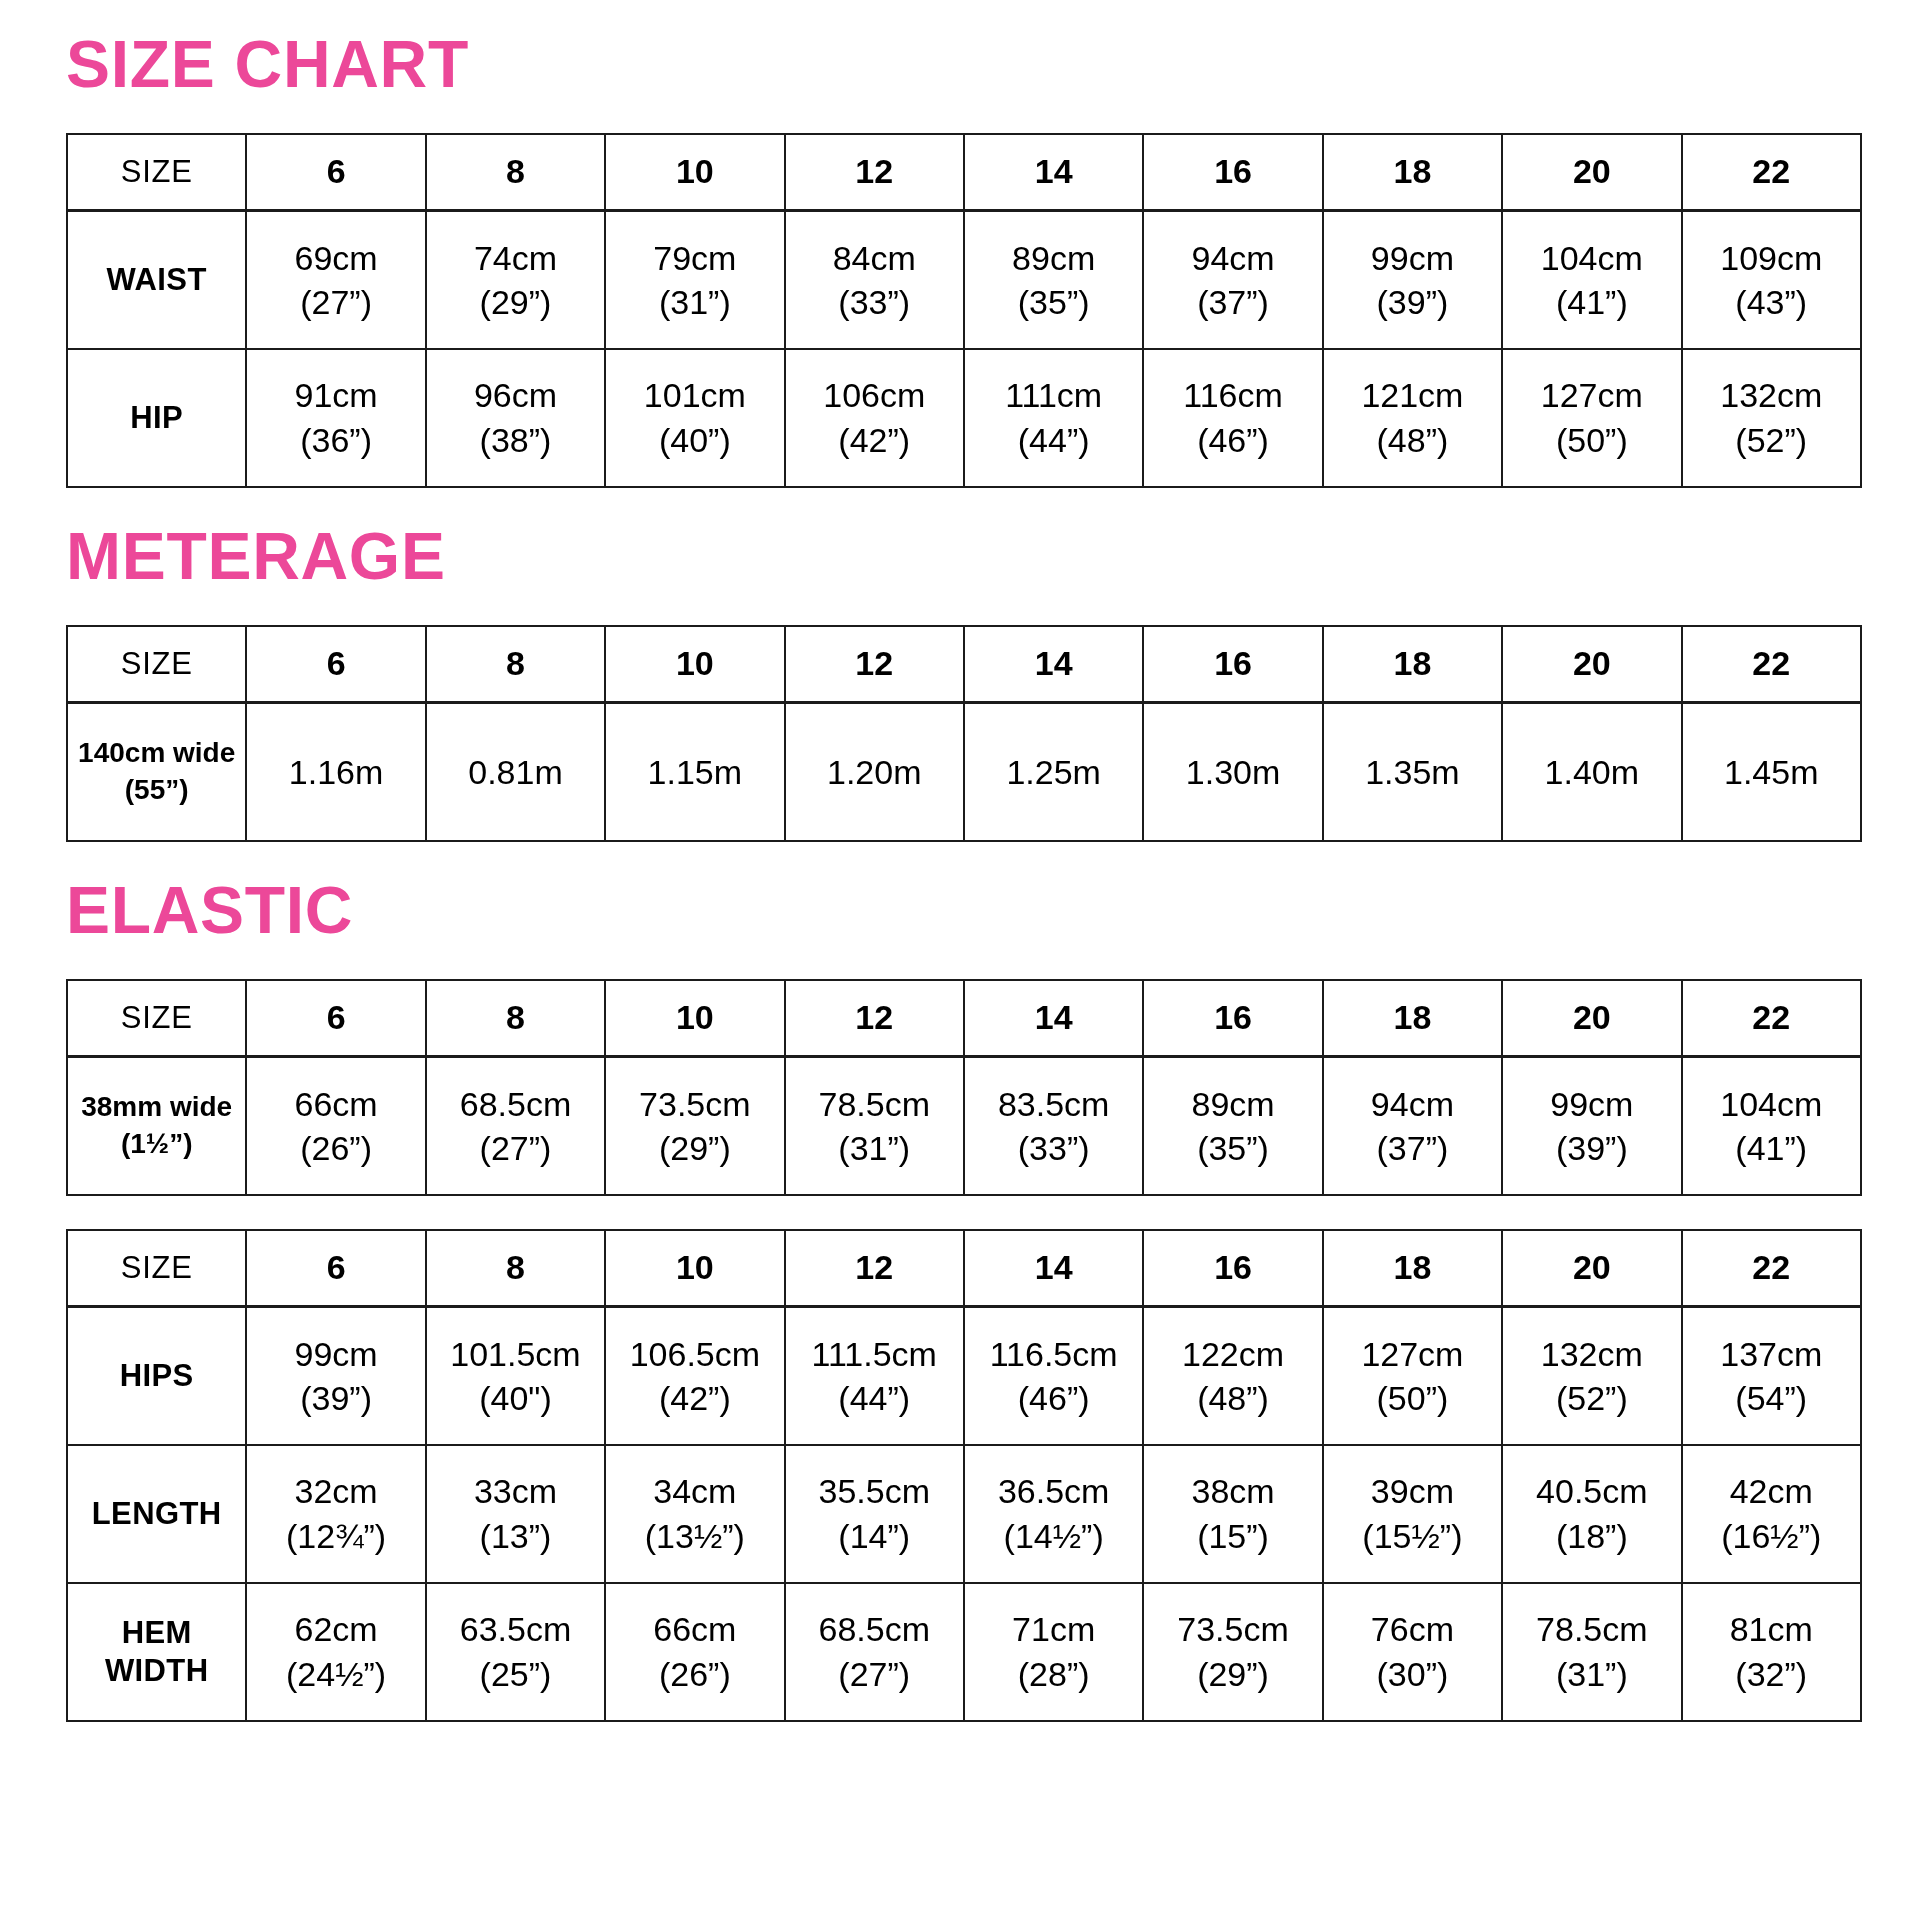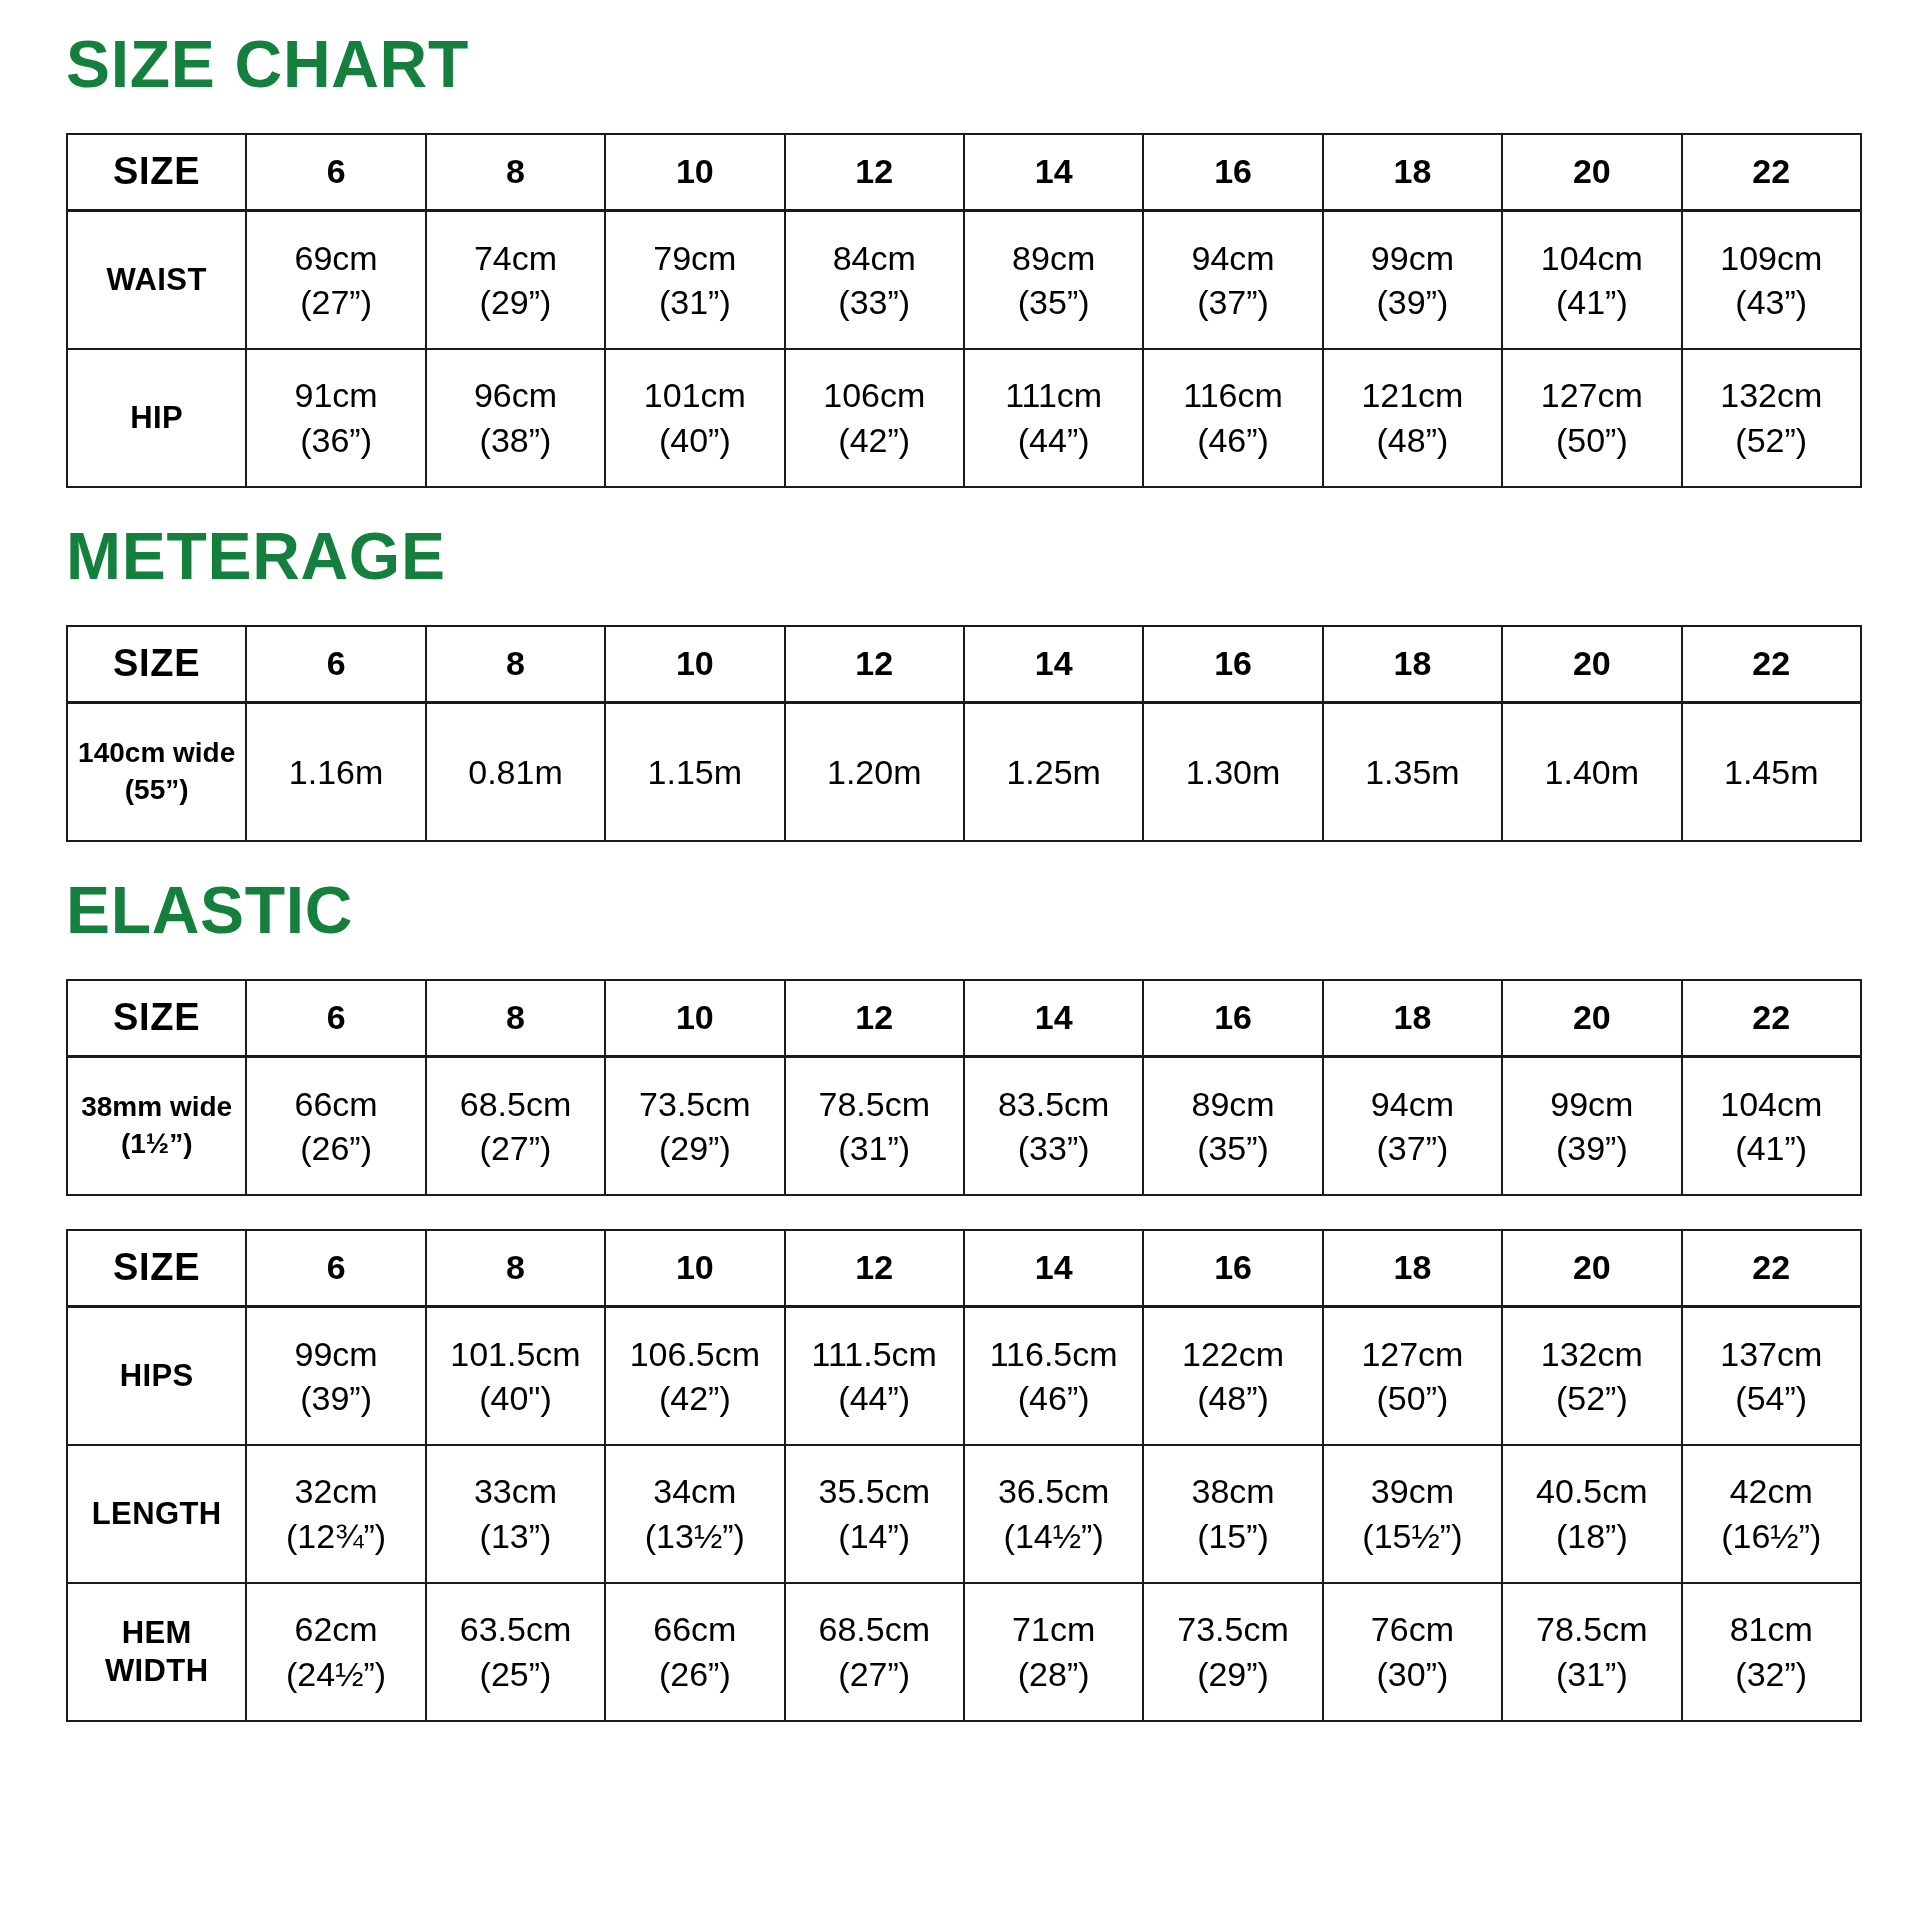--- a/index.html
+++ b/index.html
@@ -15,39 +15,39 @@
   }
   .page { padding: 28.5px 64px 0 66px; }
   .section { margin-top: 33px; }
   .section:first-child { margin-top: 0; }
   .section-title {
     font-size: 66px;
     line-height: 71px;
     font-weight: bold;
     letter-spacing: 0.7px;
     margin: 0 0 33px 0;
-    color: #15803d;
+    color: #ec4899;
   }
   table.size-table {
     width: 100%;
     border-collapse: collapse;
     table-layout: fixed;
     border: 2.9px solid #1b1b1b;
   }
   .size-table th, .size-table td {
     border: 2.1px solid #1b1b1b;
     text-align: center;
     vertical-align: middle;
     padding: 0;
     background: #ffffff;
   }
   .size-table thead th { border-bottom-width: 3.6px; }
   tr.header-row { height: 77px; }
   tr.data-row  { height: 138px; }
-  th.size-label { font-size: 38px; font-weight: bold; letter-spacing: 0.7px; }
+  th.size-label { font-size: 31px; font-weight: normal; letter-spacing: 0.7px; }
   th.col-size   { font-size: 34px; font-weight: bold; }
   th.row-label  { font-size: 31px; font-weight: bold; line-height: 1.2; letter-spacing: 0.4px; }
   th.row-label.small { font-size: 28px; font-weight: bold; line-height: 1.3; letter-spacing: 0; }
   td.data-cell  { font-size: 34px; font-weight: normal; line-height: 1.3; }
 </style>
 </head>
 <body>
 
 <div class="page">
     <section class="section">

